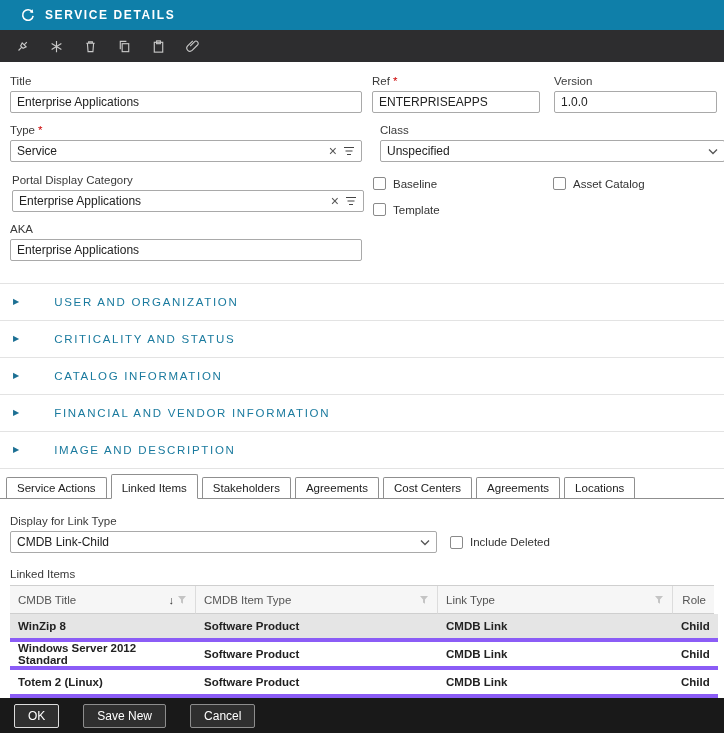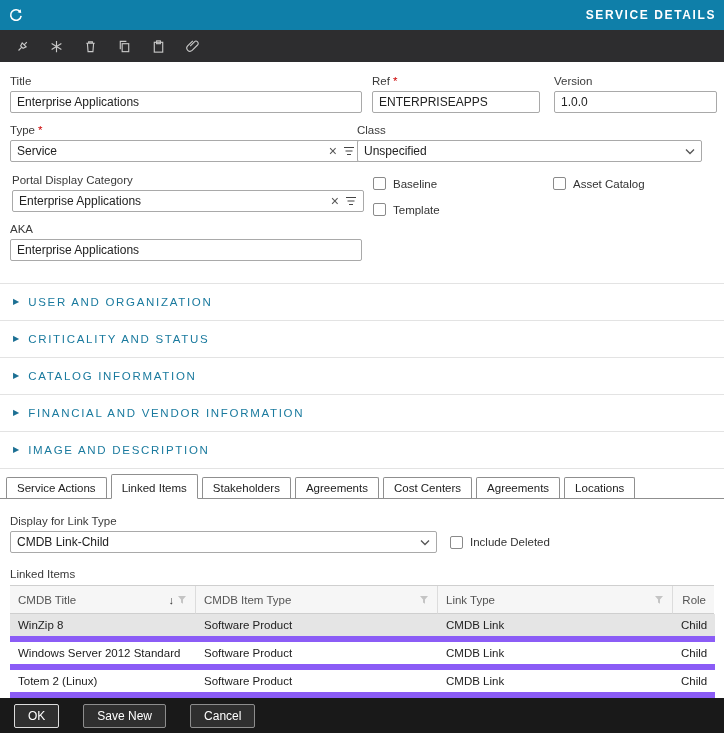--- a/index.html
+++ b/index.html
@@ -3,21 +3,21 @@
 <meta charset="utf-8">
 <style>
   * { box-sizing: border-box; margin: 0; padding: 0; }
   html,body { width:724px; height:733px; }
   body {
     font-family: "Liberation Sans", sans-serif;
     background:#fff; color:#222;
     display:flex; flex-direction:column; overflow:hidden;
   }
   
-  .titlebar { height:30px; background:#0f7fa9; display:flex; align-items:center; gap:10px; padding:0 8px; flex:0 0 auto;justify-content:space-between; }
+  .titlebar { height:30px; background:#0f7fa9; display:flex; align-items:center; gap:10px; padding:0 20px; flex:0 0 auto; }
   .titlebar .title { color:#fff; font-size:12px; font-weight:bold; letter-spacing:1.6px; }
   
   .toolbar { height:32px; background:#2d2d2f; display:flex; align-items:center; gap:19px; padding:0 15px; flex:0 0 auto; }
   .tbtn { display:flex; align-items:center; justify-content:center; cursor:pointer; }
   
   .form { position:relative; height:221px; flex:0 0 auto; }
   .fgroup { position:absolute; display:flex; flex-direction:column; gap:4px; }
   .flabel { font-size:11.5px; color:#3a3a3a; }
   .req { color:#cc0000; margin-left:3px; }
   .tin {
@@ -30,21 +30,21 @@
   }
   .combo .val, .sel .val { flex:1; white-space:nowrap; overflow:hidden; }
   .clear-x { color:#555; font-size:14px; line-height:1; cursor:pointer; }
   
   .cbrow { position:absolute; display:flex; align-items:center; gap:7px; font-size:11.5px; color:#333; }
   .cbbox { width:13px; height:13px; border:1px solid #8a8a8a; border-radius:2px; background:#fff; flex:0 0 auto; }
   
   .sections { flex:0 0 auto; border-bottom:1px solid #e3e3e3; }
   .sectionrow { height:37px; border-top:1px solid #e3e3e3; display:flex; align-items:center; gap:9px; padding-left:13px; cursor:pointer; }
   .tri { color:#1b6f93; font-size:8px; line-height:1; }
-  .sectionrow .slabel { color:#1a7a9e; font-size:11.5px; letter-spacing:1.7px; }
+  .sectionrow .slabel { color:#1a7a9e; font-size:11.5px; letter-spacing:1.7px;margin-left:26px; }
   
   .tabbar { flex:0 0 auto; margin-top:4px; display:flex; align-items:flex-end; border-bottom:1px solid #8f8f8f; padding-left:6px; height:26px; }
   .tab {
     border:1px solid #8f8f8f; border-bottom:0; border-radius:2px 2px 0 0;
     background:#fff; padding:4px 10px; margin-right:4px; font-size:11.5px; color:#222; cursor:pointer; white-space:nowrap;
   }
   .tab.active { padding-top:7px; margin-bottom:-1px; border-bottom:1px solid #fff; }
   
   .content { flex:0 0 auto; }
   .lt-label { margin:16px 0 4px 10px; font-size:11.5px; color:#3a3a3a; }
@@ -54,21 +54,21 @@
   .li-label { margin:15px 0 5px 10px; font-size:11.5px; color:#3a3a3a; }
   .tbl { margin:0 10px; --cols:186px 242px 235px 1fr; border-top:1px solid #cfcfcf; }
   .trow { display:grid; grid-template-columns:var(--cols); }
   .th {
     background:#f6f6f6; height:28px; display:flex; align-items:center; gap:4px; padding:0 8px;
     font-size:11.5px; color:#555; border-bottom:1px solid #cfcfcf; border-right:1px solid #dcdcdc; cursor:pointer;
   }
   .th:last-child { border-right:none; justify-content:flex-end; }
   .th .hicons { margin-left:auto; display:flex; align-items:center; gap:3px; }
   .sortarrow { font-size:11px; color:#333; }
-  .td { height:28px; display:flex; align-items:center; padding:0 8px; font-size:11.5px; color:#222; border-bottom:6px solid #8b5cf6; }
+  .td { height:28px; display:flex; align-items:center; padding:0 8px; font-size:11.5px; color:#222; border-bottom:4px solid #8b5cf6;font-weight:bold; }
   .td:last-child { justify-content:flex-end; }
   .trow.selected .td { background:#e5e5e5; }
   
   .footer { margin-top:auto; flex:0 0 35px; background:#191919; display:flex; align-items:center; gap:24px; padding-left:14px; }
   .fbtn {
     background:#2f2f2f; color:#fff; border:1px solid #8d8d8d; border-radius:2px;
     font-size:12px; padding:4px 13px; font-family:"Liberation Sans",sans-serif; cursor:pointer;
   }
   .fbtn.ok { border-color:#dcdcdc; }
   svg { display:block; }
@@ -145,21 +145,21 @@
     <div class="combo">
       <span class="val">Service</span>
       <span class="clear-x">×</span>
       <span>
         <svg width="12" height="12" viewBox="0 0 12 12" stroke="#444" stroke-width="1.2">
             <path d="M1 2.5 h10 M2.5 6 h7 M4 9.5 h4"></path>
           </svg>
       </span>
     </div>
   </div>
-  <div class="fgroup" style="left:357px; top:62px; width:345px;">
+  <div class="fgroup" style="left:380px; top:62px; width:345px;">
     <span class="flabel">Class</span>
     <div class="sel">
       <span class="val">Unspecified</span>
       <span>
         <svg width="10" height="7" viewBox="0 0 10 7" fill="none" stroke="#555" stroke-width="1.3">
             <path d="M1 1.5 L5 5.5 L9 1.5"></path>
           </svg>
       </span>
     </div>
   </div>

